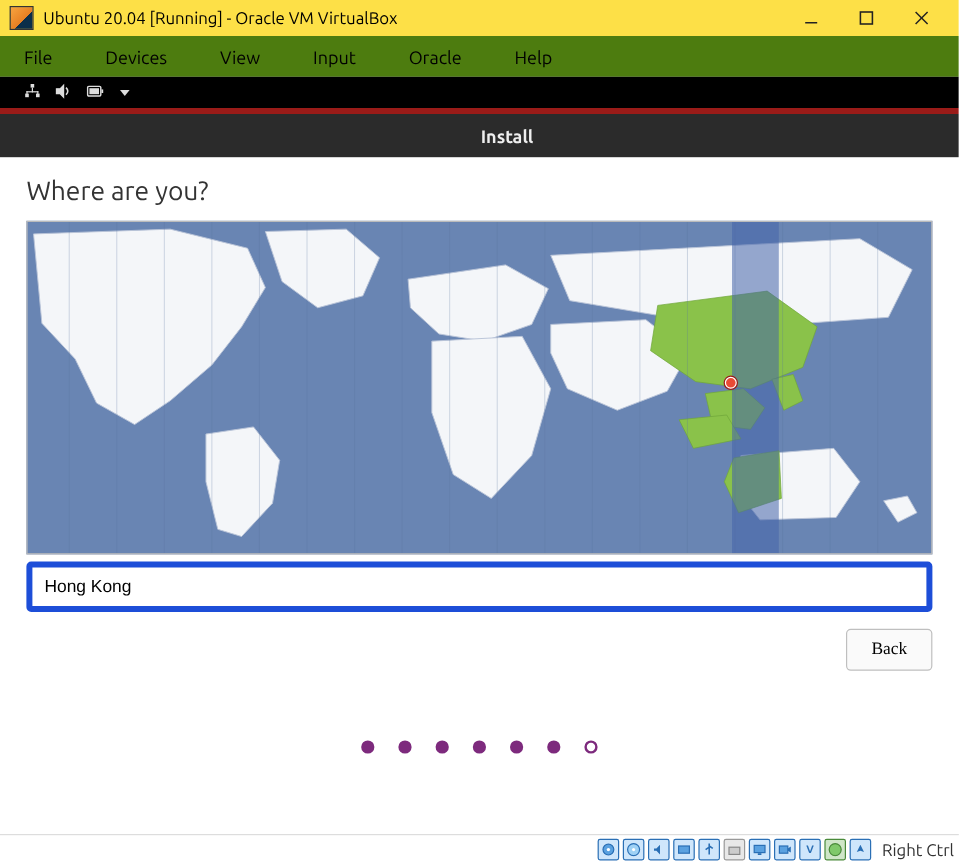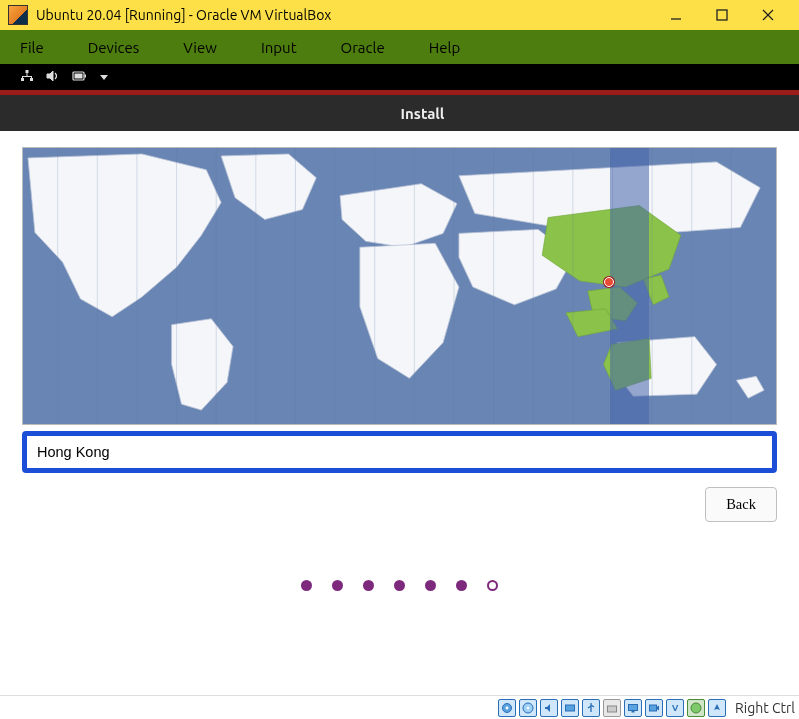--- a/index.html
+++ b/index.html
@@ -119,20 +119,21 @@
         </svg>
     </span>
     <span class="tri"></span>
   </div>
 </div>
 
 <div class="accent-bar"></div>
 <div class="install-header">Install</div>
 
 <div class="content">
+  <div class="heading">Where are you?</div>
 
   <div class="map-wrap">
     <div class="tz-highlight"></div>
 
     <svg viewBox="0 0 760 278" preserveAspectRatio="none">
       <g fill="#f4f6f9" stroke="#b9c4d8" stroke-width="0.8">
 
         <path d="M5 10 L120 6 L185 22 L200 55 L180 88 L155 120 L120 150 L90 170 L58 152 L40 115 L12 85 Z"></path>
         <path d="M200 8 L268 6 L296 30 L282 62 L244 72 L214 50 Z"></path>
 

